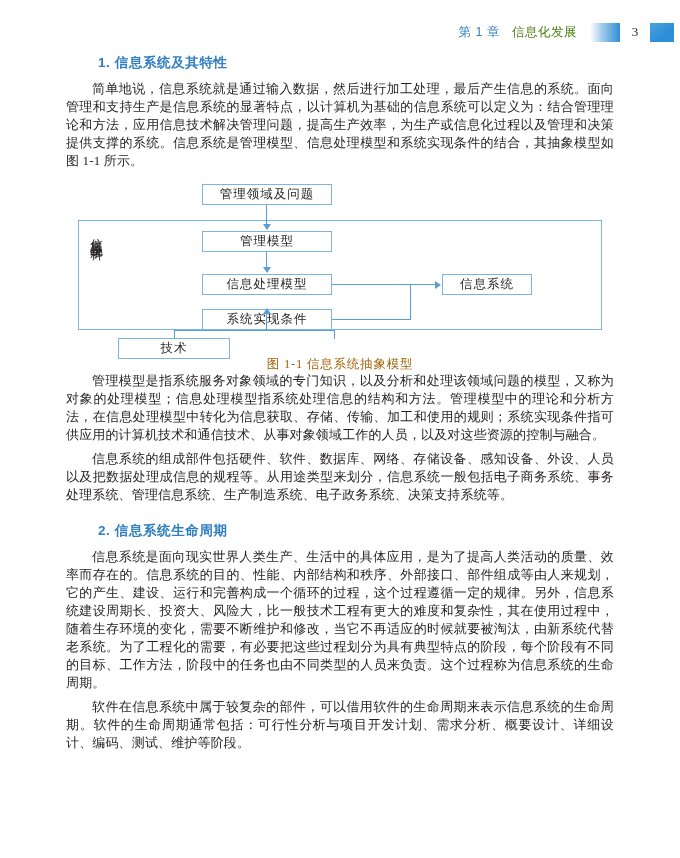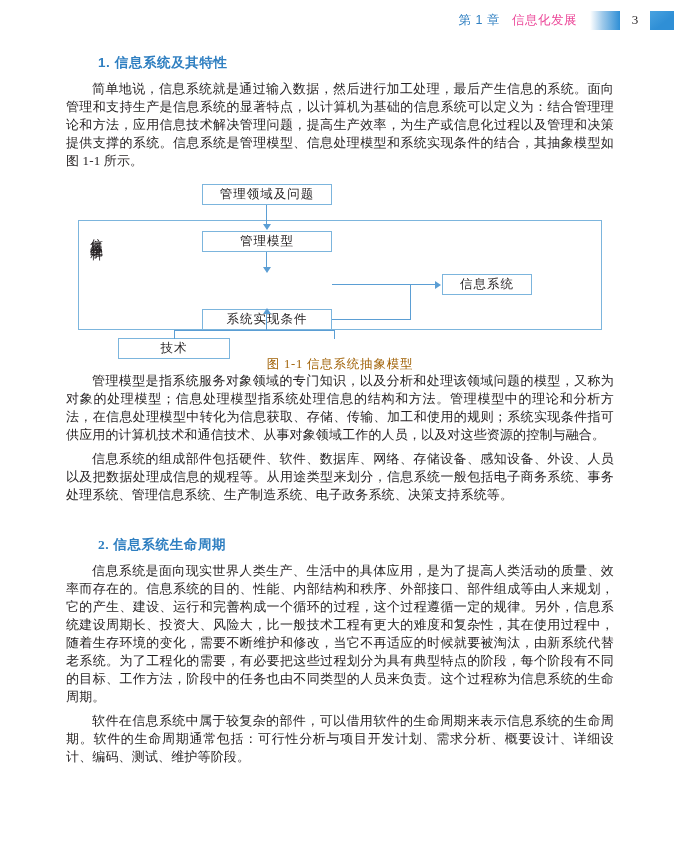--- a/index.html
+++ b/index.html
@@ -20,36 +20,36 @@
   .page-header {
     position: absolute;
     top: 0;
     left: 0;
     width: 680px;
     height: 46px;
   }
   .hdr-inner {
     position: absolute;
     right: 0;
-    top: 8px;
+    top: 20px;
     display: flex;
     align-items: center;
     height: 24px;
   }
   .hdr-chapter {
     font-family: "Liberation Sans", "DejaVu Sans", sans-serif;
     font-size: 12.5px;
     color: #2f7fc1;
     letter-spacing: 0.5px;
     white-space: nowrap;
   }
   .hdr-title {
     font-family: "Liberation Sans", "DejaVu Sans", sans-serif;
     font-size: 12.5px;
-    color: #ec4899;
+    color: #4d7c0f;
     letter-spacing: 0.5px;
     white-space: nowrap;
     margin-left: 12px;
   }
   .hdr-block {
     width: 30px;
     height: 19px;
     margin-left: 13px;
     background: linear-gradient(to right, #ffffff 0%, #9ec9ea 42%, #2f8fd6 100%);
   }
@@ -77,22 +77,21 @@
 
   h3.sec-heading {
     font-family: "Liberation Sans", "DejaVu Sans", sans-serif;
     font-size: 13.5px;
     font-weight: bold;
     color: #2f7fc1;
     margin: 10px 0 8px 38px;
     letter-spacing: 0.6px;
   }
   h3.sec-heading.second {
-    margin-top: 32px;
-    font-family: Liberation Serif, serif;
+    margin-top: 18px;
   }
 
   p.body {
     font-size: 13px;
     line-height: 18px;
     text-align: justify;
     text-justify: inter-ideograph;
     margin: 6px;
     text-indent: 2em;
     letter-spacing: 0.15px;
@@ -199,20 +198,21 @@
     <div class="fig-canvas">
 
       <div class="nodebox" style="left:142px; top:0px; width:130px; height:21px;">管理领域及问题</div>
 
       <div class="outerbox" style="left:18px; top:36px; width:524px; height:110px;"></div>
 
       <div class="vlabel" style="left:30px; top:44px;">信息系统学科</div>
 
       <div class="nodebox" style="left:142px; top:47px; width:130px; height:21px;">管理模型</div>
 
+      <div class="nodebox" style="left:142px; top:90px; width:130px; height:21px;">信息处理模型</div>
 
       <div class="nodebox" style="left:142px; top:125px; width:130px; height:21px;">系统实现条件</div>
 
       <div class="nodebox" style="left:382px; top:90px; width:90px; height:21px;">信息系统</div>
 
       <div class="nodebox" style="left:58px; top:154px; width:112px; height:21px;">技术</div>
 
 
       <div class="conn" style="left:206px; top:21px; width:1px; height:20px;"></div>
       <div class="arrow-down" style="left:203px; top:40px;"></div>

